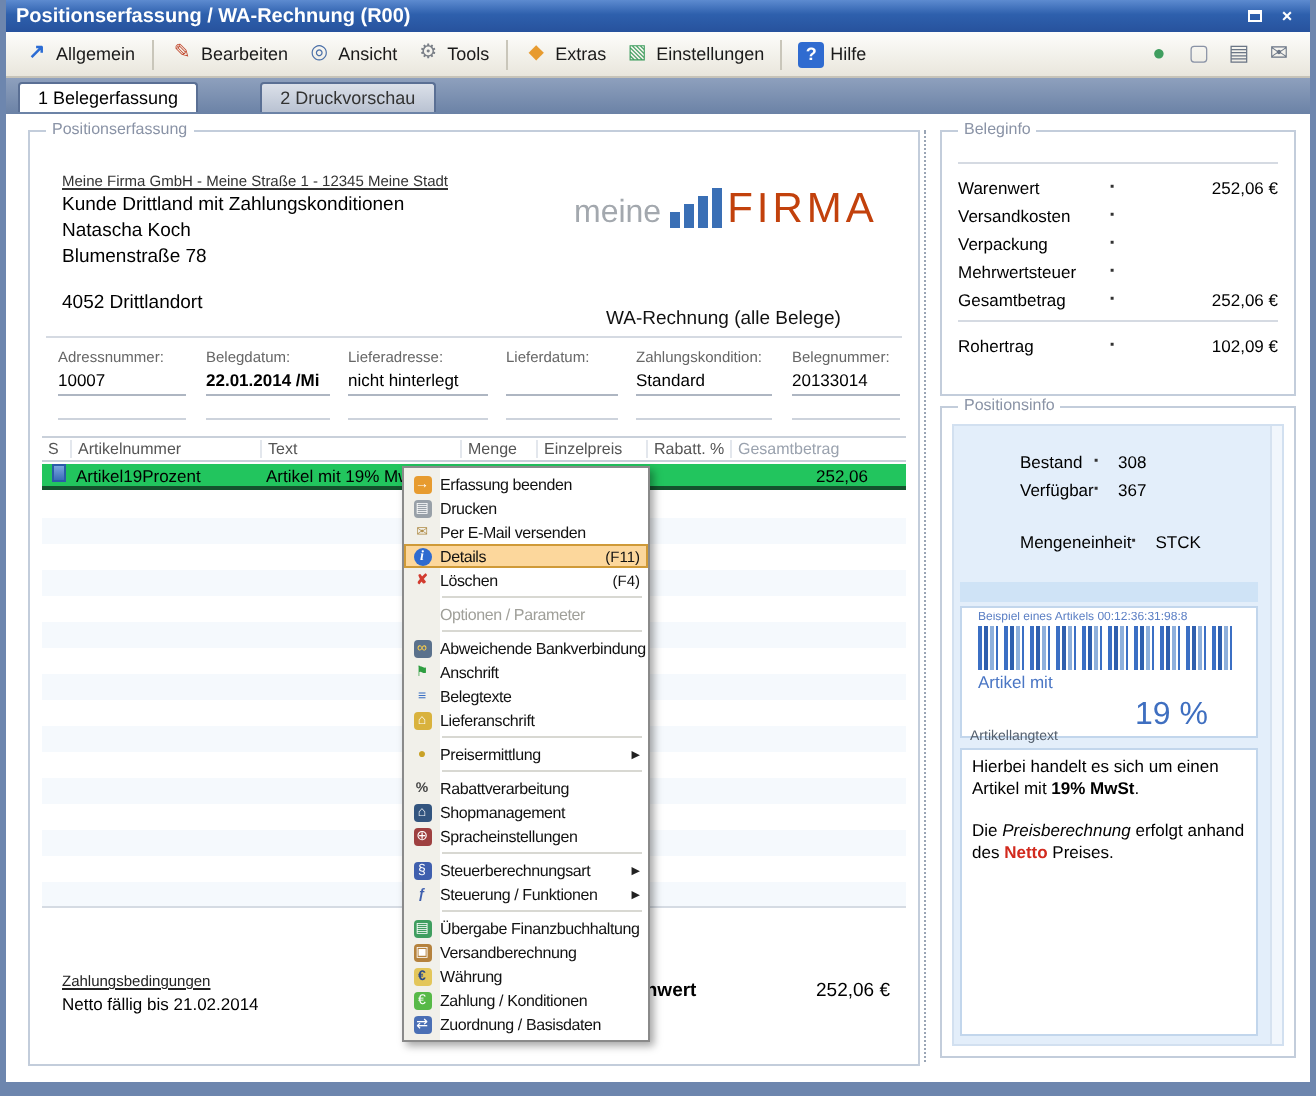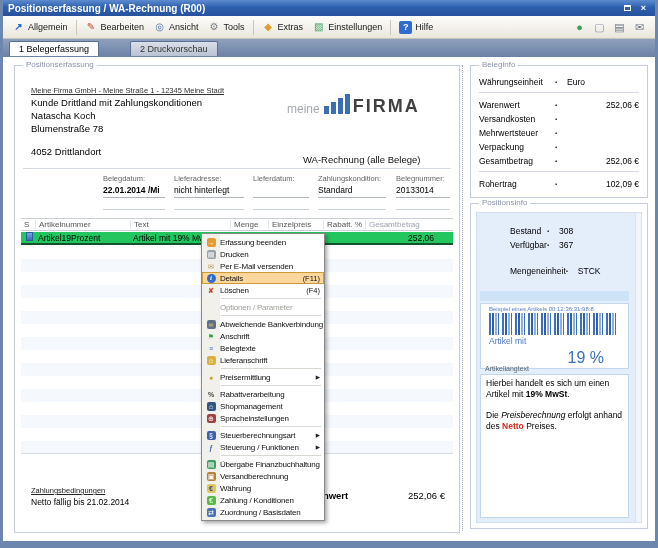--- a/index.html
+++ b/index.html
@@ -69,26 +69,26 @@
 
   .gb-pe{ left:11px; top:8px; width:446px; height:468px; }
   .splitter{ position:absolute; left:459px; top:8px; height:466px; border-left:1px dotted #9aa5b5; }
 
   
   .sender{ position:absolute; left:16px; top:20px; font-size:7.5px; color:#333; text-decoration:underline; }
   .addr{ position:absolute; left:16px; top:30px; font-size:9.5px; color:#000; line-height:13px; }
   .addr-city{ position:absolute; left:16px; top:80px; font-size:9.5px; color:#000; }
 
   .logo{ position:absolute; left:272px; top:28px; display:flex; align-items:flex-end; gap:2px; }
-  .logo-meine{ font-size:12px; color:#a3a8ae; line-height:1; }
+  .logo-meine{ font-size:16px; color:#a3a8ae; line-height:1; }
   .logo-bars{ display:flex; align-items:flex-end; gap:2px; padding:0 1px 1px 2px; }
   .logo-bars i{ display:block; width:5px; background:#3a6fb5; }
   .logo-bars i:nth-child(1){ height:8px; } .logo-bars i:nth-child(2){ height:12px; }
   .logo-bars i:nth-child(3){ height:16px; } .logo-bars i:nth-child(4){ height:20px; }
-  .logo-firma{ font-size:18px; font-weight:bold; color:#404040; letter-spacing:2px; line-height:1; }
+  .logo-firma{ font-size:21px; font-weight:normal; color:#c2410c; letter-spacing:2px; line-height:1; }
 
   .doctype{ position:absolute; left:288px; top:88px; font-size:9.5px; color:#111; }
 
   .hr1{ position:absolute; left:8px; right:8px; top:102px; border-top:1px solid #d5dae2; }
 
   
   .field{ position:absolute; top:108px; }
   .f-label{ font-size:7.5px; color:#666; display:block; }
   .f-value{ display:block; font-size:8.5px; color:#000; height:13px; margin-top:2px;
             border-bottom:1px solid #aeb6c2; }
@@ -272,20 +272,25 @@
             <i></i>
             <i></i>
             <i></i>
           </span>
         <span class="logo-firma">FIRMA</span>
       </div>
 
       <span class="doctype">WA-Rechnung (alle Belege)</span>
       <div class="hr1"></div>
 
+      <div class="field f0">
+        <span class="f-label">Adressnummer:</span>
+        <span class="f-value">10007</span>
+        <span class="f-line2"></span>
+      </div>
       <div class="field f1 f-bold">
         <span class="f-label">Belegdatum:</span>
         <span class="f-value">22.01.2014 /Mi</span>
         <span class="f-line2"></span>
       </div>
       <div class="field f2">
         <span class="f-label">Lieferadresse:</span>
         <span class="f-value">nicht hinterlegt</span>
         <span class="f-line2"></span>
       </div>
@@ -331,43 +336,38 @@
       </div>
       <span class="total-label">Warenwert</span>
       <span class="total-value">252,06 €</span>
     </div>
 
     <div class="splitter"></div>
 
     <div class="gb gb-bi">
       <span class="gb-legend">Beleginfo</span>
       <div class="bi-body">
-        <div class="bi-row">
-          <span class="lbl">Währungseinheit</span>
-          <span class="bullet"></span>
-          <span class="val">Euro</span>
-        </div>
         <div class="bi-sep"></div>
         <div class="bi-row">
           <span class="lbl">Warenwert</span>
           <span class="bullet"></span>
           <span class="val right">252,06 €</span>
         </div>
         <div class="bi-row">
           <span class="lbl">Versandkosten</span>
           <span class="bullet"></span>
           <span class="val right"></span>
         </div>
         <div class="bi-row">
-          <span class="lbl">Mehrwertsteuer</span>
+          <span class="lbl">Verpackung</span>
           <span class="bullet"></span>
           <span class="val right"></span>
         </div>
         <div class="bi-row">
-          <span class="lbl">Verpackung</span>
+          <span class="lbl">Mehrwertsteuer</span>
           <span class="bullet"></span>
           <span class="val right"></span>
         </div>
         <div class="bi-row">
           <span class="lbl">Gesamtbetrag</span>
           <span class="bullet"></span>
           <span class="val right">252,06 €</span>
         </div>
         <div class="bi-sep"></div>
         <div class="bi-row">

